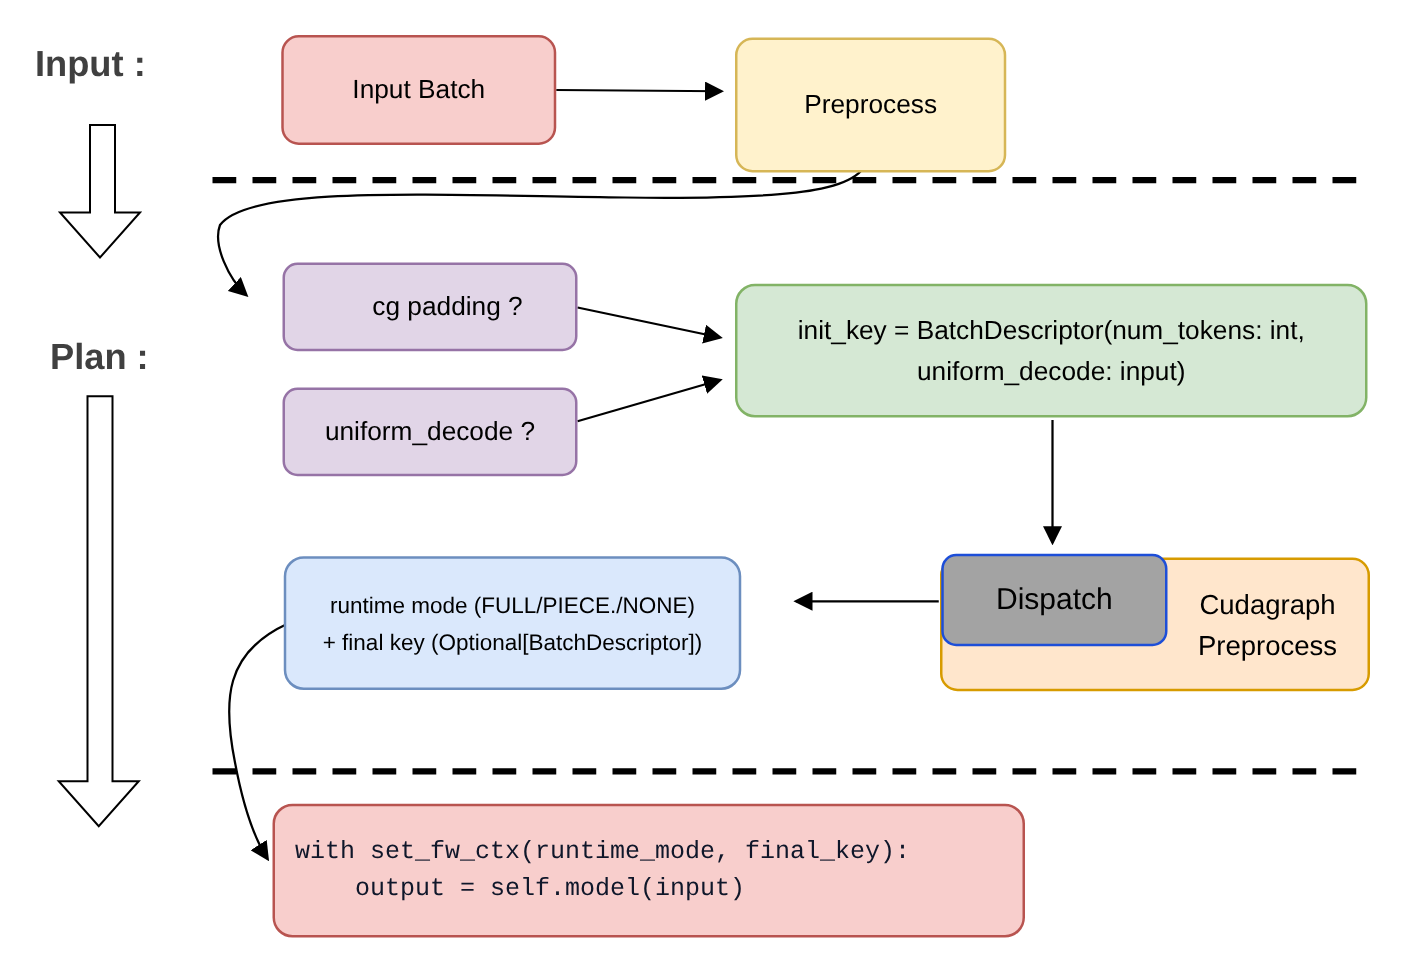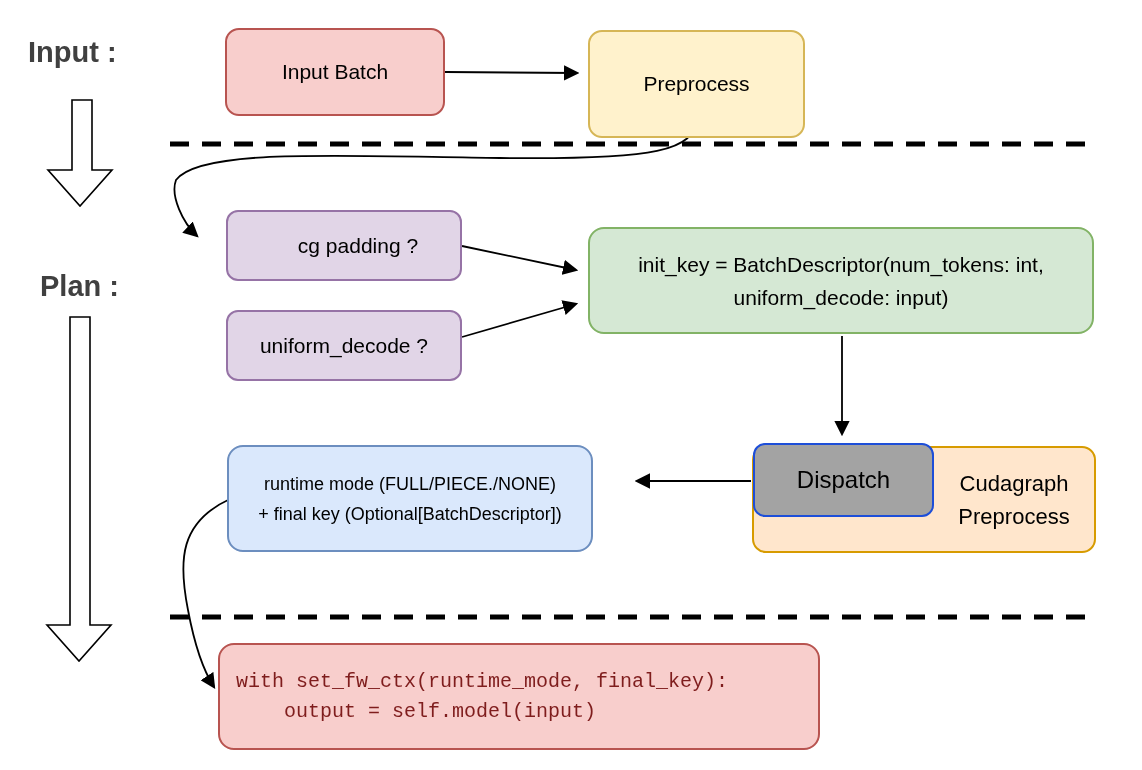--- a/index.html
+++ b/index.html
@@ -56,21 +56,21 @@
   }
   #node-runtime-mode {
     left:227px; top:445px; width:366px; height:107px;
     background:#DAE8FC; border:2px solid #6C8EBF; border-radius:16px; font-size:18px; line-height:30px;
   }
   #node-execute-code {
     left:218px; top:643px; width:602px; height:107px;
     background:#F8CECC; border:2px solid #B85450; border-radius:16px;
     align-items:flex-start; justify-content:center; padding-left:16px;
     font-family:"Liberation Mono", "DejaVu Sans Mono", monospace;
-    font-size:20px; line-height:30px; color:#7f1d1d; text-align:left;
+    font-size:20px; line-height:30px; color:#0f172a; text-align:left;
   }
   #node-execute-code span { white-space:pre; }
 </style>
 </head>
 <body>
 
 <div class="canvas">
 
   <svg class="flow" viewBox="0 0 1142 770" xmlns="http://www.w3.org/2000/svg">
     <defs>

